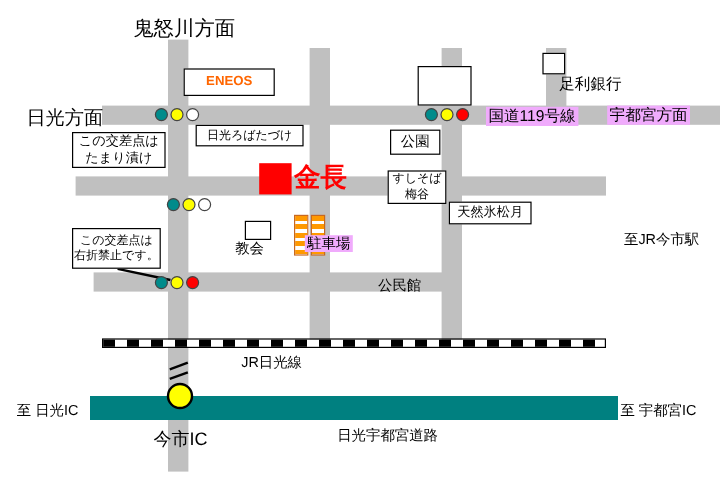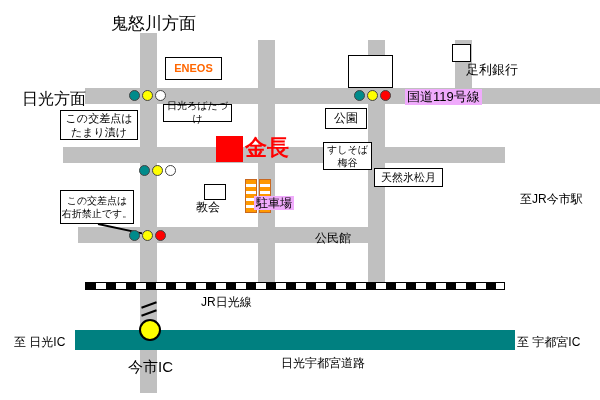--- a/index.html
+++ b/index.html
@@ -59,31 +59,32 @@
   </div>
   <div class="tl" style="left:129px;top:230px;">
     <span class="bulb" style="background-color: rgb(0, 139, 139);"></span>
     <span class="bulb" style="background-color: rgb(255, 255, 0);"></span>
     <span class="bulb" style="background-color: rgb(255, 0, 0);"></span>
   </div>
 
   <div class="lbl" style="left:111px;top:14px;font-size:17px;">鬼怒川方面</div>
   <div class="lbl" style="left:22px;top:89px;font-size:16px;">日光方面</div>
   <div class="lbl lbl-bg" style="left:405px;top:89px;font-size:13px;">国道119号線</div>
+  <div class="lbl lbl-bg" style="left:506px;top:88px;font-size:13px;">宇都宮方面</div>
 
-  <div class="box" style="left:165px;top:57px;width:57px;height:23px;">
+  <div class="box" style="left:153px;top:57px;width:76px;height:23px;">
     <span style="font-size: 11px; font-weight: bold; color: rgb(255, 102, 0);">ENEOS</span>
   </div>
   <div class="box" style="left:452px;top:44px;width:19px;height:18px;"></div>
   <div class="lbl" style="left:466px;top:62px;font-size:13px;">足利銀行</div>
   <div class="box" style="left:348px;top:55px;width:45px;height:33px;"></div>
 
   <div class="box" style="left:60px;top:110px;width:78px;height:30px;font-size:11px;">この交差点は
 たまり漬け</div>
-  <div class="box" style="left:163px;top:104px;width:69px;height:18px;font-size:10px;font-family:Liberation Mono, monospace;">日光ろばたづけ</div>
+  <div class="box" style="left:163px;top:104px;width:90px;height:18px;font-size:10px;">日光ろばたづけ</div>
   <div class="box" style="left:325px;top:108px;width:42px;height:21px;font-size:12px;">公園</div>
 
   <div style="position: absolute; left: 216px; top: 136px; width: 27px; height: 26px; z-index: 3; background-color: rgb(255, 0, 0);"></div>
   <div class="lbl" style="left: 245px; top: 135px; font-size: 22px; font-weight: bold; color: rgb(255, 0, 0);">金長</div>
 
   <div class="box" style="left:323px;top:142px;width:49px;height:28px;font-size:10px;">すしそば
 梅谷</div>
   <div class="box" style="left:374px;top:168px;width:69px;height:19px;font-size:11px;">天然氷松月</div>
 
   <div class="box" style="left:204px;top:184px;width:22px;height:16px;"></div>

